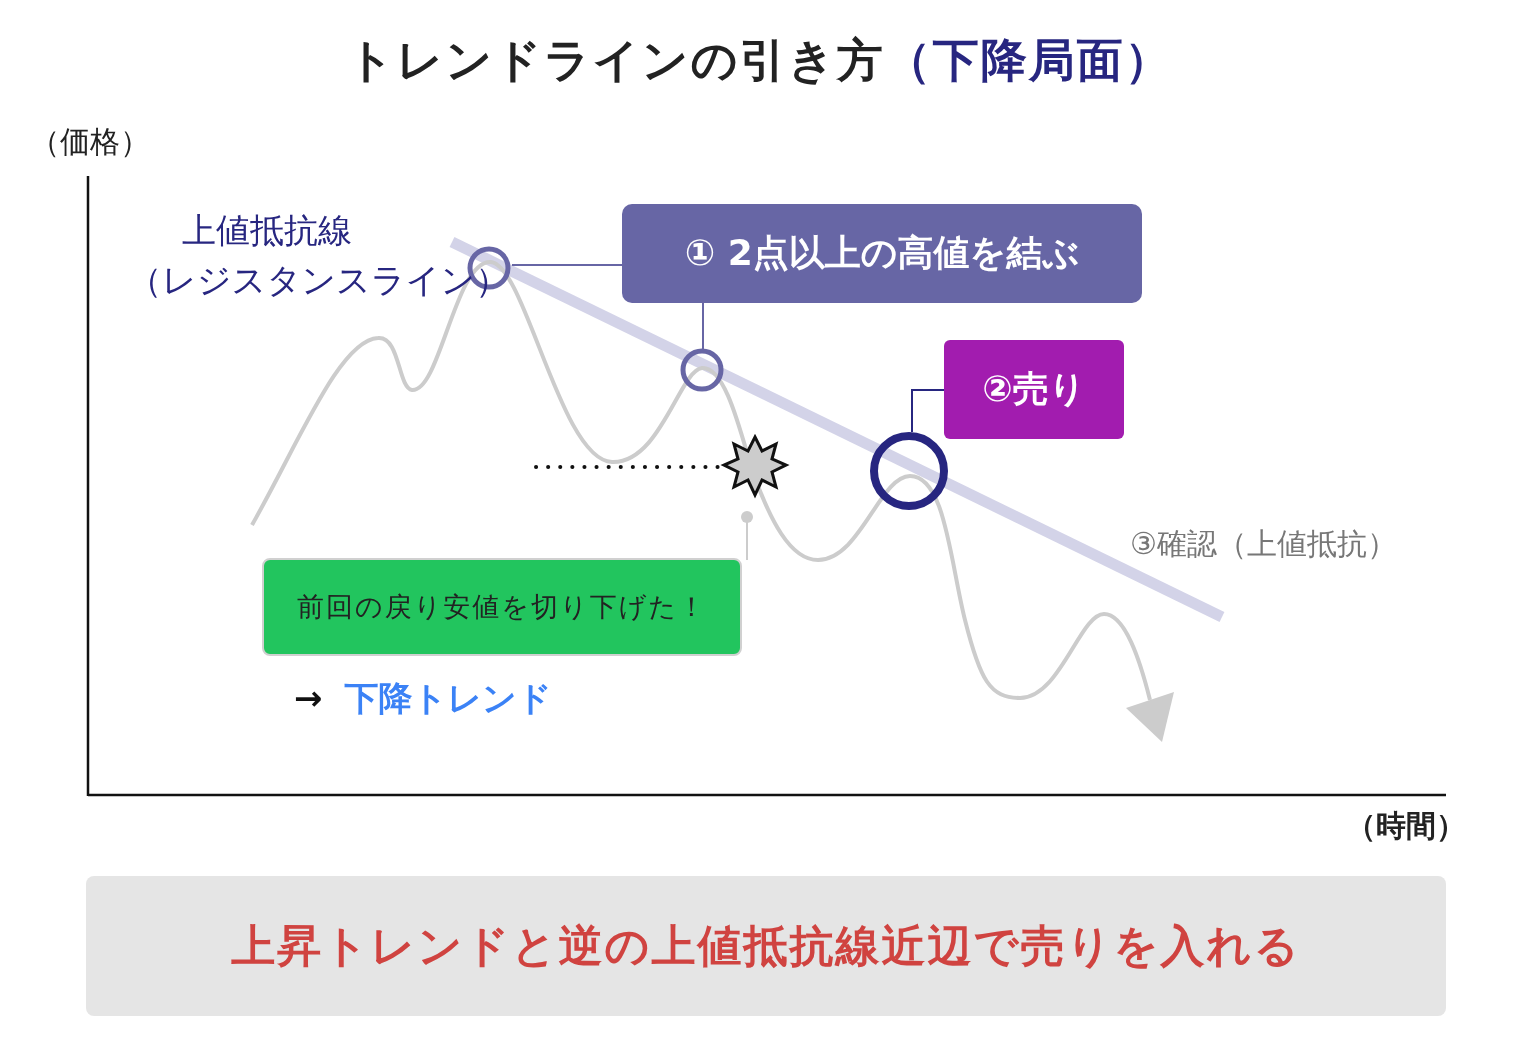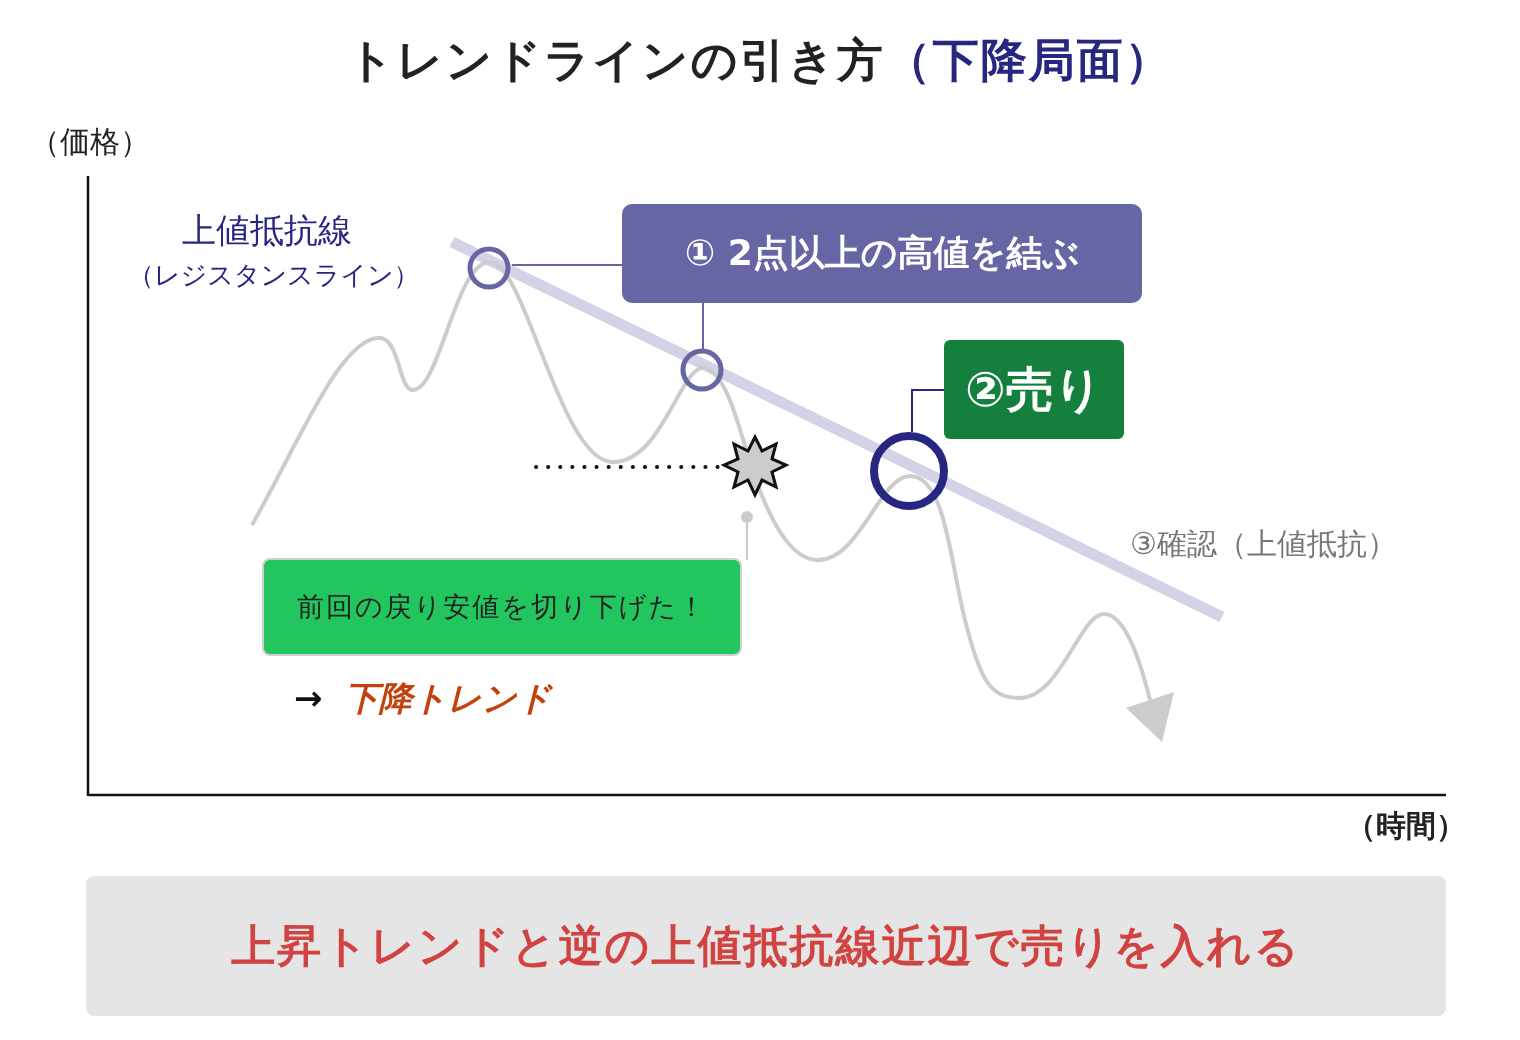--- a/index.html
+++ b/index.html
@@ -4,34 +4,34 @@
 <style>
   html, body { margin:0; padding:0; background:#ffffff; }
   body { width:1520px; height:1040px; position:relative; overflow:hidden;
          font-family: "DejaVu Sans", "Liberation Sans", sans-serif; color:#222; }
   .title { position:absolute; top:30px; left:0; width:1520px; text-align:center;
            font-size:46px; font-weight:bold; color:#222; letter-spacing:2px; }
   .title .accent { color:#272680; }
   .ylabel { position:absolute; top:122px; left:30px; font-size:30px; color:#222; }
   .xlabel { position:absolute; top:806px; left:1346px; font-size:30px; color:#222;font-weight:bold; }
   .res-title { position:absolute; top:208px; left:182px; font-size:34px; font-weight:normal; color:#272680; }
-  .res-sub { position:absolute; top:258px; left:128px; font-size:26px; color:#272680;text-align:center; }
+  .res-sub { position:absolute; top:258px; left:128px; font-size:34px; color:#272680;text-align:center; }
   .box1 { position:absolute; left:622px; top:204px; width:520px; height:99px; background:#6766a5;
           border-radius:10px; color:#fff; font-size:36px; font-weight:bold; display:flex;
           align-items:center; justify-content:center; }
-  .box2 { position:absolute; left:944px; top:340px; width:180px; height:99px; background:#15803d;
-          border-radius:6px; color:#fff; font-size:48px; font-weight:bold; display:flex;
+  .box2 { position:absolute; left:944px; top:340px; width:180px; height:99px; background:#a21caf;
+          border-radius:6px; color:#fff; font-size:36px; font-weight:bold; display:flex;
           align-items:center; justify-content:center; }
   .confirm { position:absolute; left:1130px; top:524px; font-size:30px; color:#777; }
   .note { position:absolute; left:262px; top:558px; width:480px; height:98px; border:2px solid #d0d0d0;
           border-radius:8px; background:#22c55e; display:flex; align-items:center; justify-content:center;
           font-size:27px; color:#222; letter-spacing:2px; box-sizing:border-box; }
   .down { position:absolute; left:294px; top:676px; font-size:34px; font-weight:bold; }
   .down .arrow { color:#111; margin-right:22px; }
-  .down .red { color:#c2410c;font-style:italic; }
+  .down .red { color:#3b82f6; }
   .summary { position:absolute; left:86px; top:876px; width:1360px; height:140px; background:#e5e5e5;
              border-radius:8px; display:flex; align-items:center; justify-content:center;
              font-size:44px; font-weight:bold; color:#d04340; letter-spacing:2px; }
   svg.diagram { position:absolute; left:0; top:0; }
 </style>
 </head>
 <body>
 
 <div class="title">
   <span>トレンドラインの引き方</span><span class="accent">（下降局面）</span>

